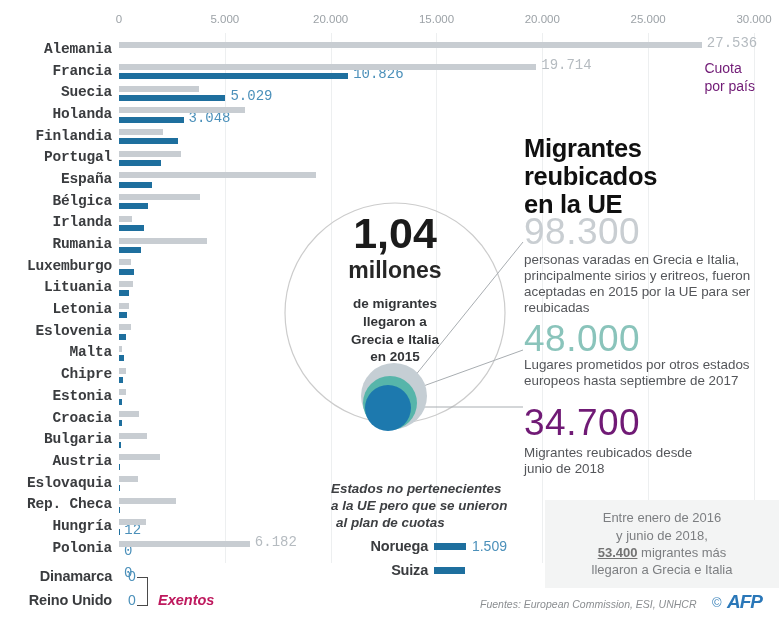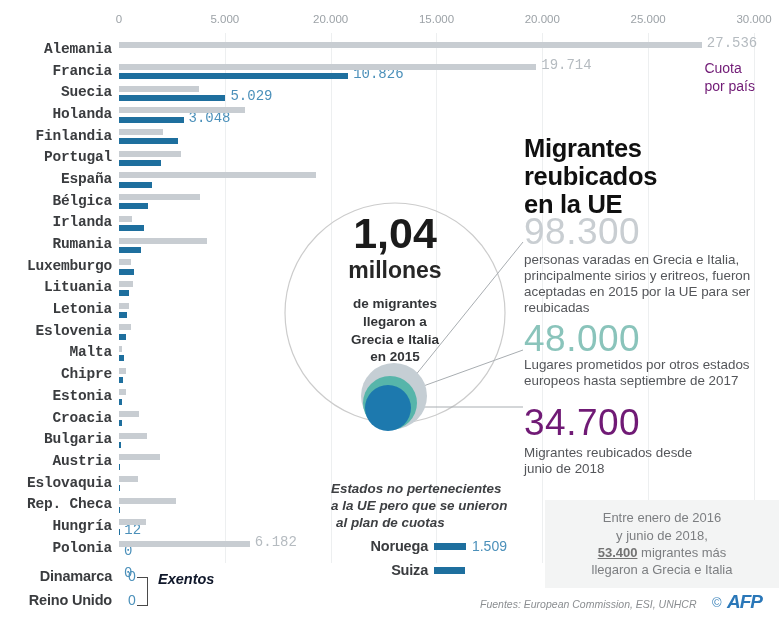--- a/index.html
+++ b/index.html
@@ -25,22 +25,22 @@
   .bar.dark  { background:#1e6f9e; }
   .val { margin-left:5px; font-size:14px; line-height:10px; white-space:nowrap; }
   .val.gray { color:#b5bbc0; }
   .val.blue { color:#4b90ba; }
   
   .exempt-row { position:absolute; left:0; display:flex; align-items:center; height:20px; }
   .exempt-zero { margin-left:9px; font-size:14px; color:#4b90ba; }
   .bracket { position:absolute; left:137px; top:577px; width:10px; height:27px;
              border-top:1.4px solid #4a4a4a; border-right:1.4px solid #4a4a4a;
              border-bottom:1.4px solid #4a4a4a; }
-  .exentos { position:absolute; left:158px; top:571px; font-size:14.5px; font-style:italic;
-             font-weight:700; color:#0f172a; }
+  .exentos { position:absolute; left:158px; top:592px; font-size:14.5px; font-style:italic;
+             font-weight:700; color:#be185d; }
   
   .overlay { position:absolute; left:0; top:0; pointer-events:none; }
   
   .circle-text { position:absolute; left:295px; top:212px; width:200px; text-align:center; }
   .big-number { font-size:43px; font-weight:700; color:#1b1b1b; line-height:1; }
   .big-unit { font-size:23px; font-weight:700; color:#262626; line-height:1.15; margin-top:2px; }
   .circle-desc { margin-top:12px; font-size:13.5px; font-weight:700; color:#323437; line-height:1.3; }
   
   .stats-title { position:absolute; left:524px; top:126px; font-size:25.5px; font-weight:700;
                  color:#101010; line-height:1.1; letter-spacing:-0.3px;margin-top:8px; }

